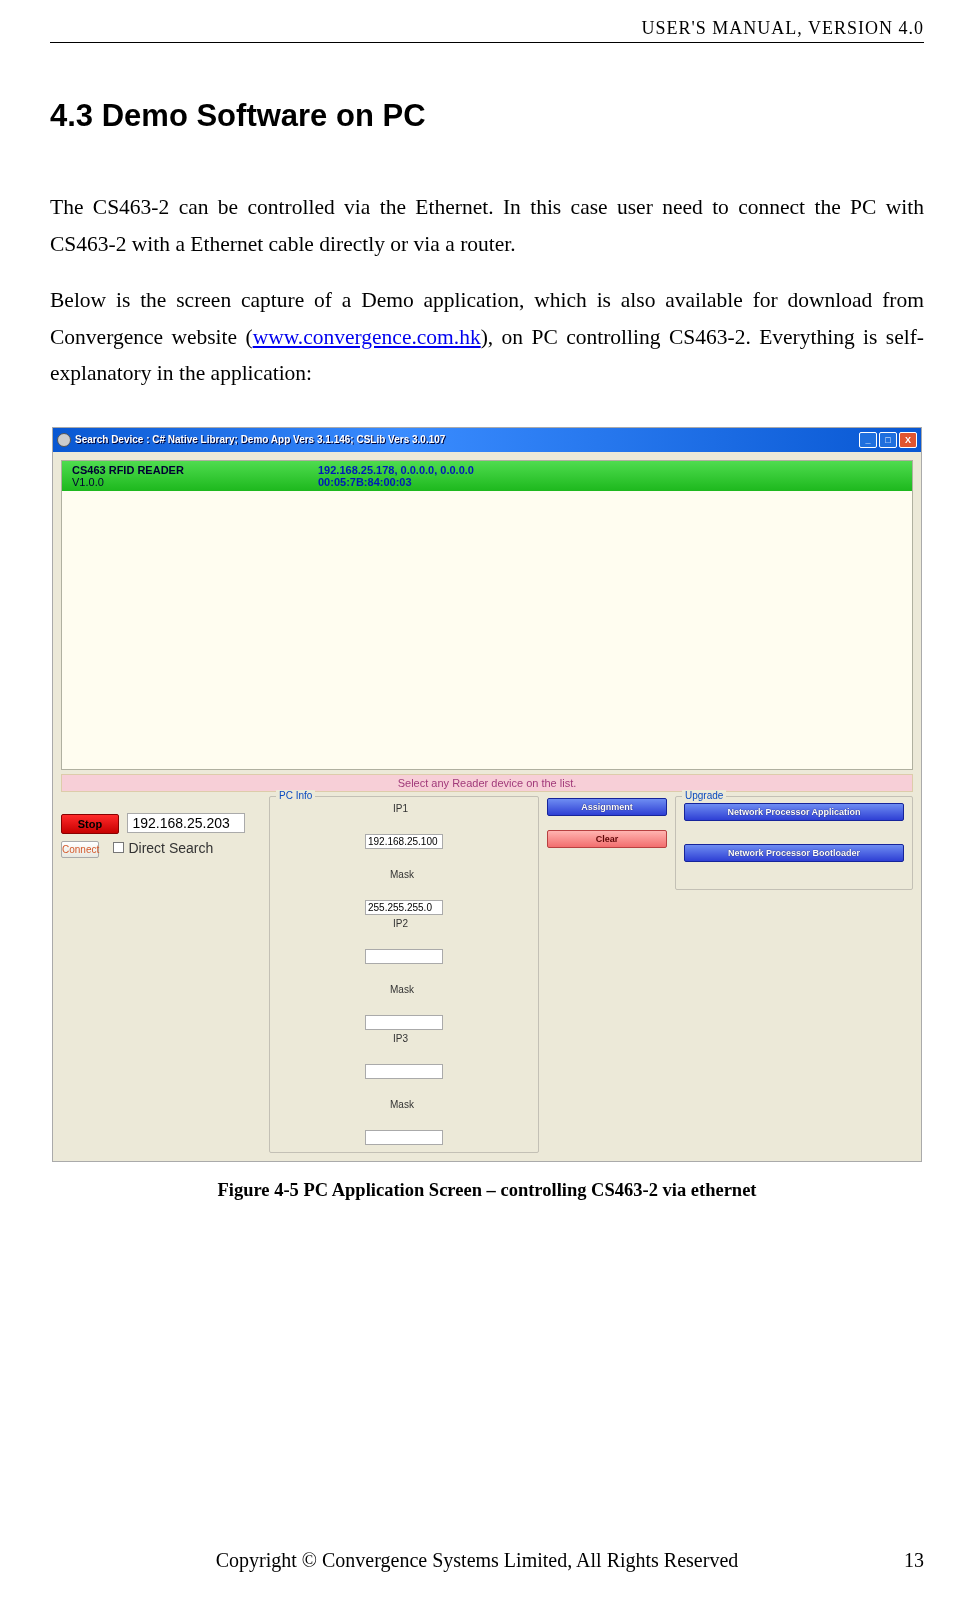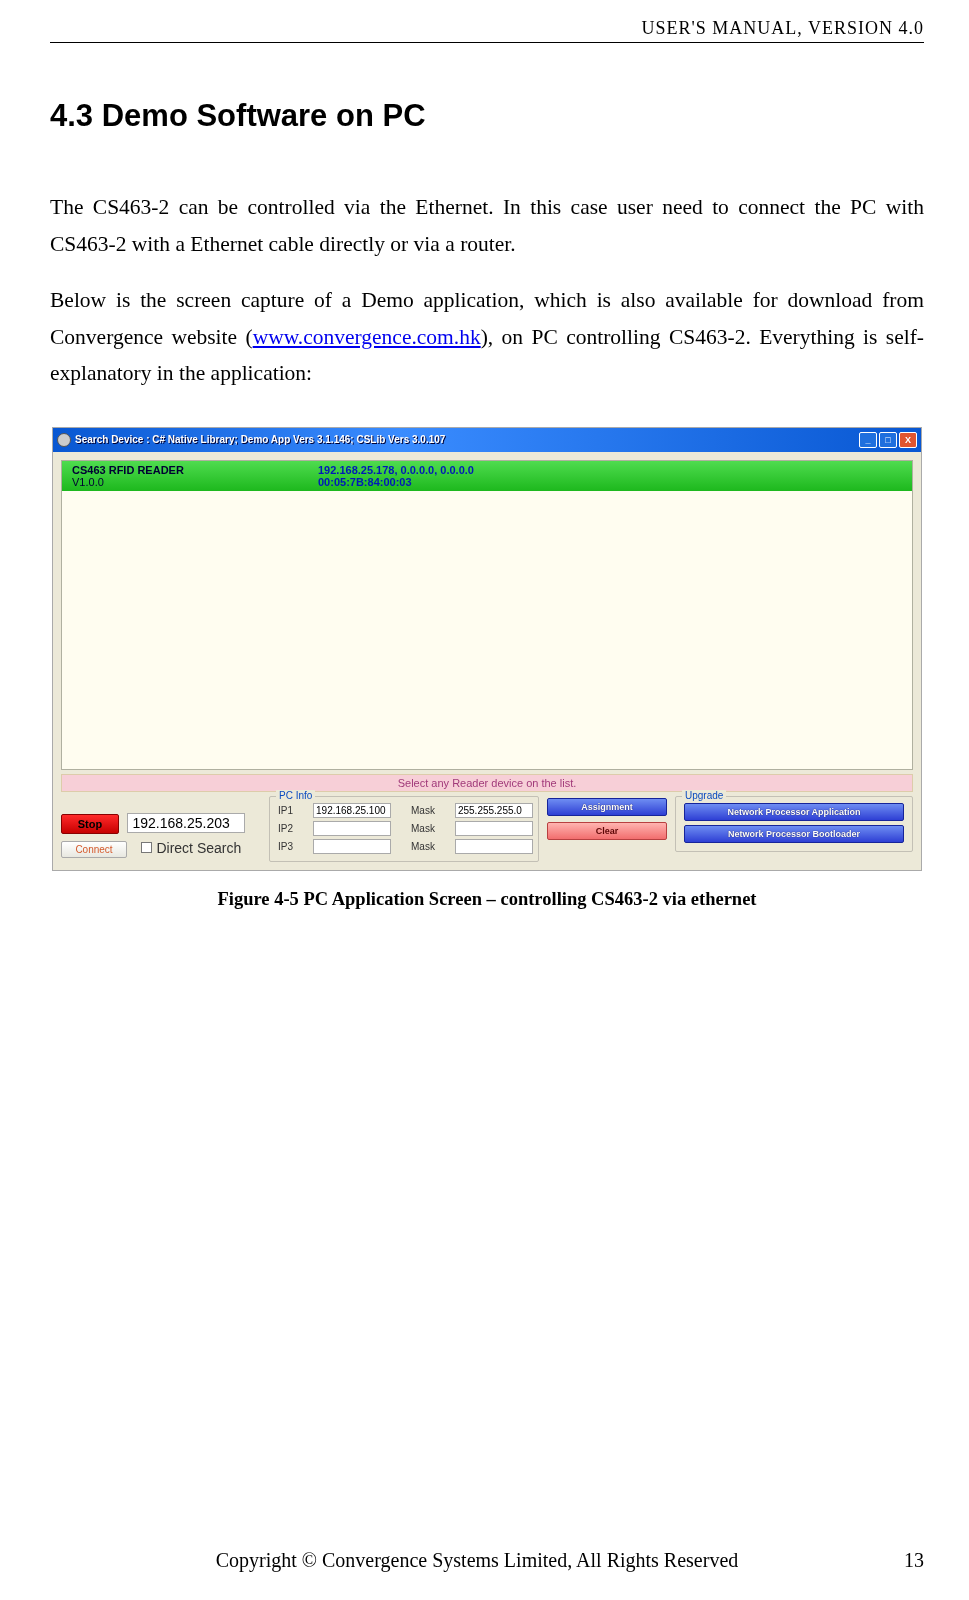--- a/index.html
+++ b/index.html
@@ -138,21 +138,21 @@
     margin-left: 4px;
   }
   .connect-btn {
     display: inline-block;
     background: linear-gradient(to bottom, #fff, #e8e8e0);
     border: 1px solid #aaa;
     border-radius: 2px;
     color: #d45a2c;
     font-size: 10px;
     padding: 2px 0;
-    width: 66px;
+    width: 38px;
     text-align: center;
     margin-top: 6px;
   }
   .direct-search {
     display: inline-flex;
     align-items: center;
     gap: 4px;
     font-size: 14px;
     color: #333;
     margin-left: 10px;
@@ -172,56 +172,56 @@
     color: #0a4bc0;
   }
   .groupbox .legend {
     position: absolute;
     top: -7px; left: 6px;
     background: #ece9d8;
     padding: 0 3px;
     font-size: 10px;
   }
   .pcinfo { width: 270px; }
-  .pcinfo .row { display:flex; align-items:center; gap:20px; margin-bottom:3px;}
+  .pcinfo .row { display:flex; align-items:center; gap:20px; margin-bottom:3px;flex-direction:column;}
   .pcinfo .lbl { width: 22px; color:#333; font-size:10px; }
   .pcinfo input {
     border: 1px solid #aaa;
     font-size: 10px;
     padding: 1px 2px;
     width: 78px;
     background:#fff;
   }
   .assign-col { width: 120px; padding-top:2px; }
   .netbtn {
     display:block;
     background: linear-gradient(to bottom, #6e8df2, #2e3fd4);
     color: #fff;
     font-size: 9px;
     font-weight: bold;
     text-align: center;
     padding: 3px 2px;
     border: 1px solid #16249a;
     border-radius: 2px;
-    margin-bottom: 6px;
+    margin-bottom: 14px;
     text-shadow: 0 0 1px #003;
   }
   .clearbtn {
     display:block;
     background: linear-gradient(to bottom, #ffb4b0, #f26e6e);
     color: #5e0606;
     font-size: 9px;
     font-weight: bold;
     text-align:center;
     padding: 3px 2px;
     border: 1px solid #b84040;
     border-radius: 2px;
   }
   .upgrade { flex: 1; }
-  .upgrade .netbtn { margin-bottom: 4px; }
+  .upgrade .netbtn { margin-bottom: 23px; }
 
   .figure-caption {
     text-align:center;
     font-size: 18.5px;
     margin-top: 18px;
     font-family: "Times New Roman", serif;
   }
   .figure-caption .fignum { font-weight: bold; }
   .figure-caption .figtxt { font-weight: bold; }
 

